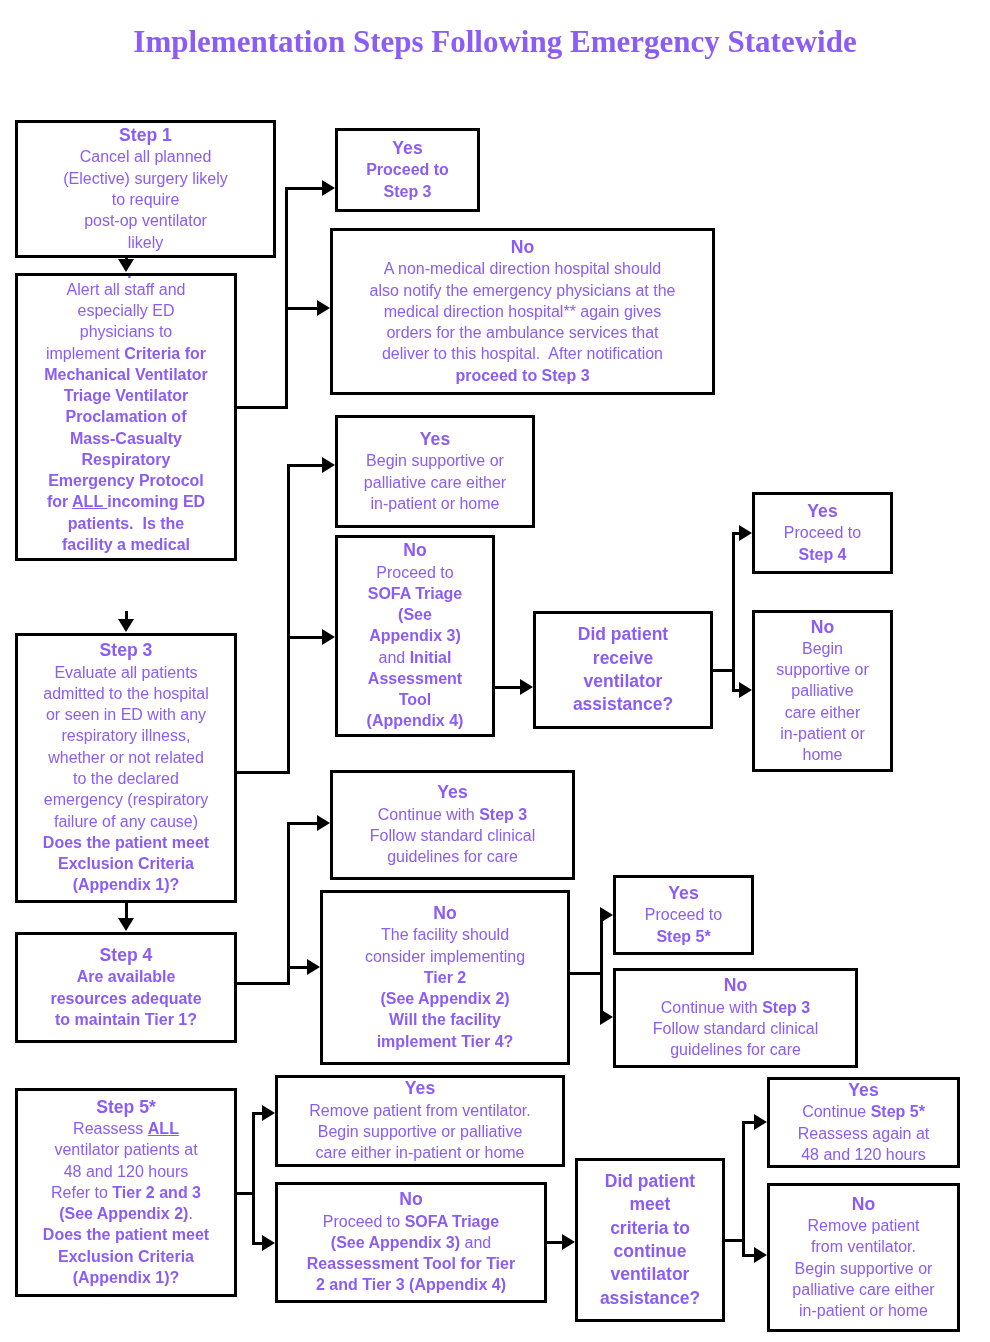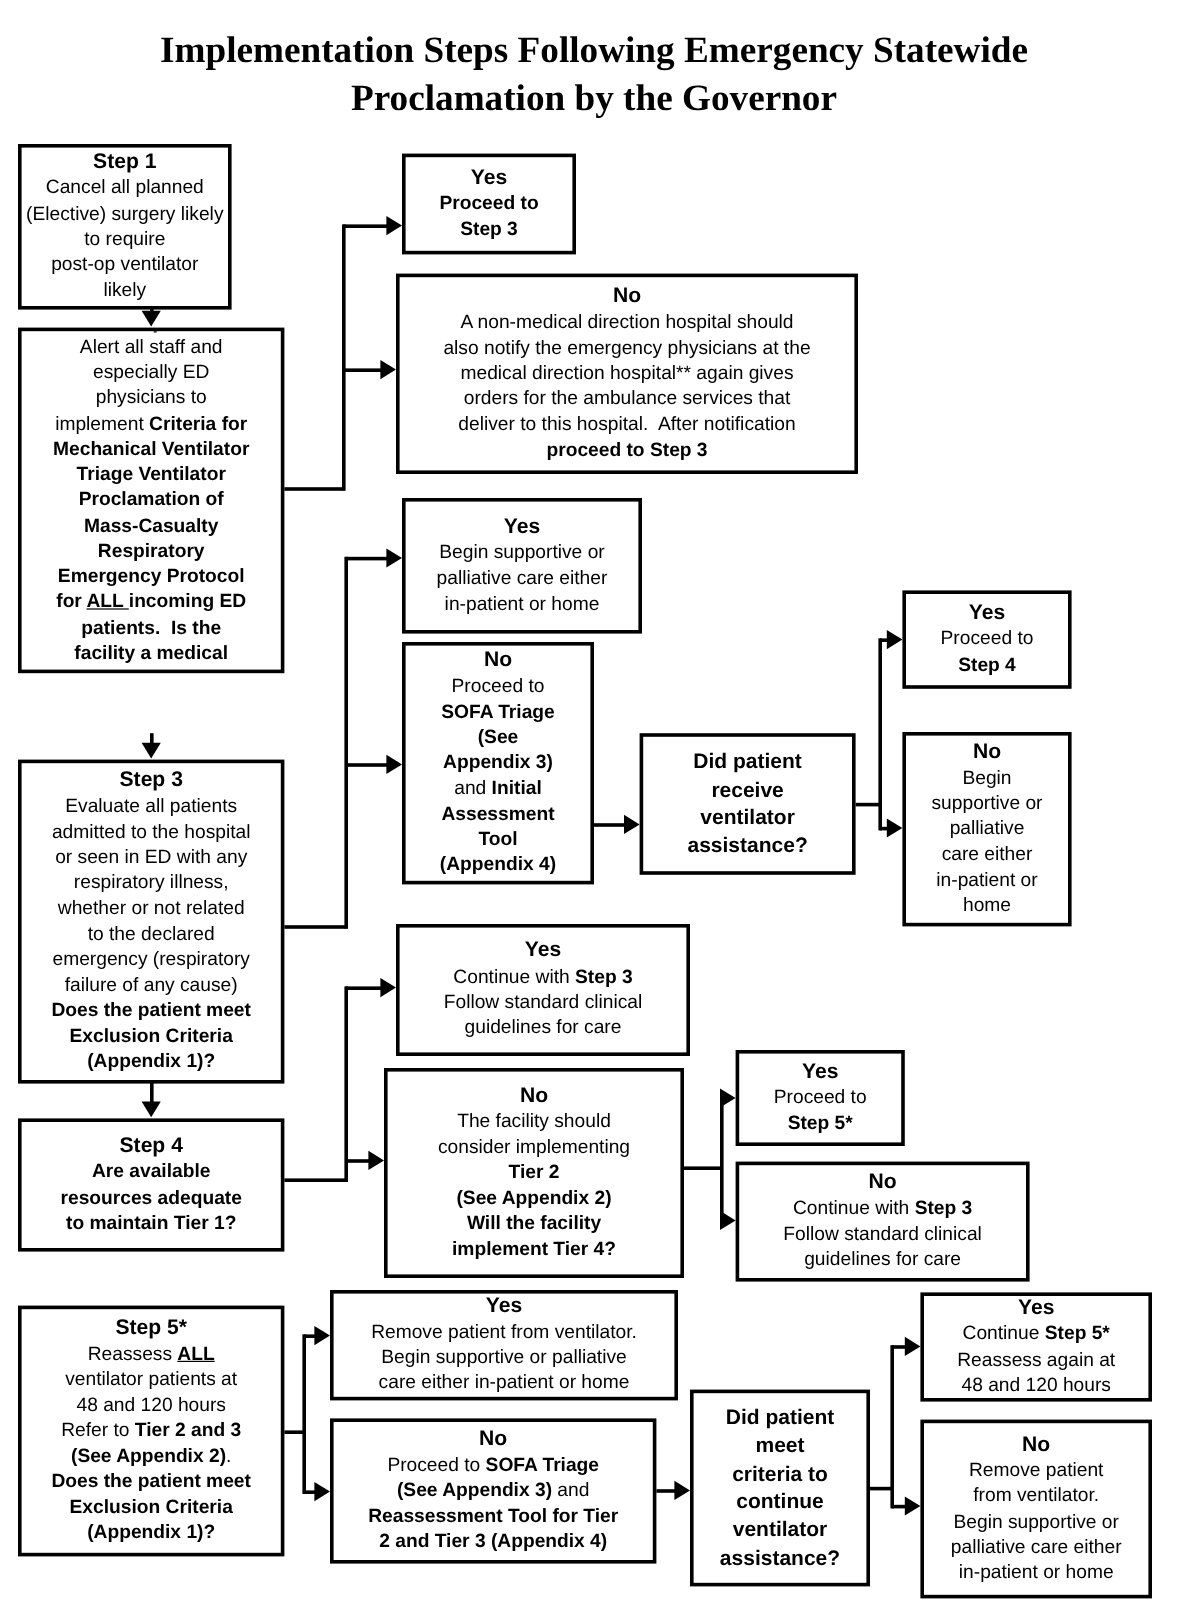--- a/index.html
+++ b/index.html
@@ -1,17 +1,17 @@
 <!DOCTYPE html>
 <html><head>
 <meta charset="utf-8">
 <style>
   html,body{margin:0;padding:0;background:#ffffff;}
   .page{position:relative;width:990px;height:1342px;background:#fff;overflow:hidden;
-        font-family:"Liberation Sans","DejaVu Sans",sans-serif;color:#000000;}
+        font-family:"Liberation Sans","DejaVu Sans",sans-serif;color:#8b5cf6;}
   h1.title{position:absolute;top:22px;left:0;width:990px;margin:0;text-align:center;
         font-family:"Liberation Serif","DejaVu Serif",serif;font-weight:bold;
         font-size:31px;line-height:40px;}
   h1.title .tl{display:block;}
   .fc{position:absolute;left:0;top:0;width:990px;height:1342px;}
   .fbox{position:absolute;box-sizing:border-box;border:3px solid #000;background:#fff;
         display:flex;flex-direction:column;justify-content:center;align-items:center;
         text-align:center;font-size:16px;padding:1px;overflow:hidden;}
   .fline{white-space:pre;line-height:1.33;}
   .r-b{font-weight:bold;}
@@ -21,24 +21,23 @@
   .carrow{position:absolute;width:0;height:0;}
   .carrow.right{border-top:8px solid transparent;border-bottom:8px solid transparent;border-left:13px solid #000;}
   .carrow.down{border-left:8px solid transparent;border-right:8px solid transparent;border-top:13px solid #000;}
 </style>
 </head>
 <body>
 
 <div class="page">
   <h1 class="title">
     <span class="tl">Implementation Steps Following Emergency Statewide</span>
-    <span class="tl">Proclamation by the Governor</span>
   </h1>
   <div class="fc">
-      <div class="fbox" style="left: 15px; top: 120px; width: 178px; height: 138px;">
+      <div class="fbox" style="left: 15px; top: 120px; width: 261px; height: 138px;">
         <div class="fline"><span class="r-h">Step 1</span></div>
         <div class="fline"><span>Cancel all planned</span></div>
         <div class="fline"><span>(Elective) surgery likely</span></div>
         <div class="fline"><span>to require</span></div>
         <div class="fline"><span>post-op ventilator</span></div>
         <div class="fline"><span>likely</span></div>
       </div>
       <div class="fbox" style="left: 335px; top: 128px; width: 145px; height: 84px;">
         <div class="fline"><span class="r-h">Yes</span></div>
         <div class="fline"><span class="r-b">Proceed to</span></div>

